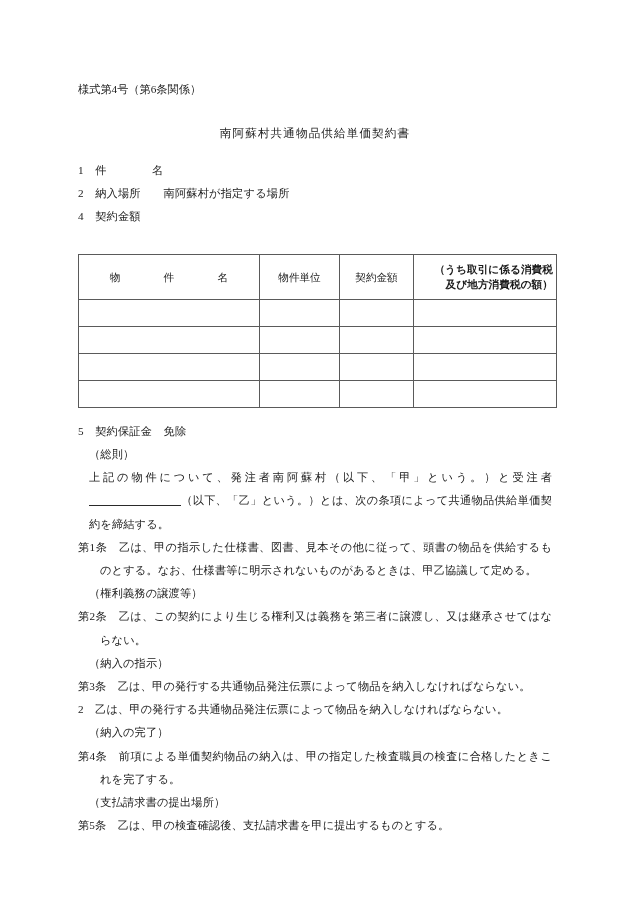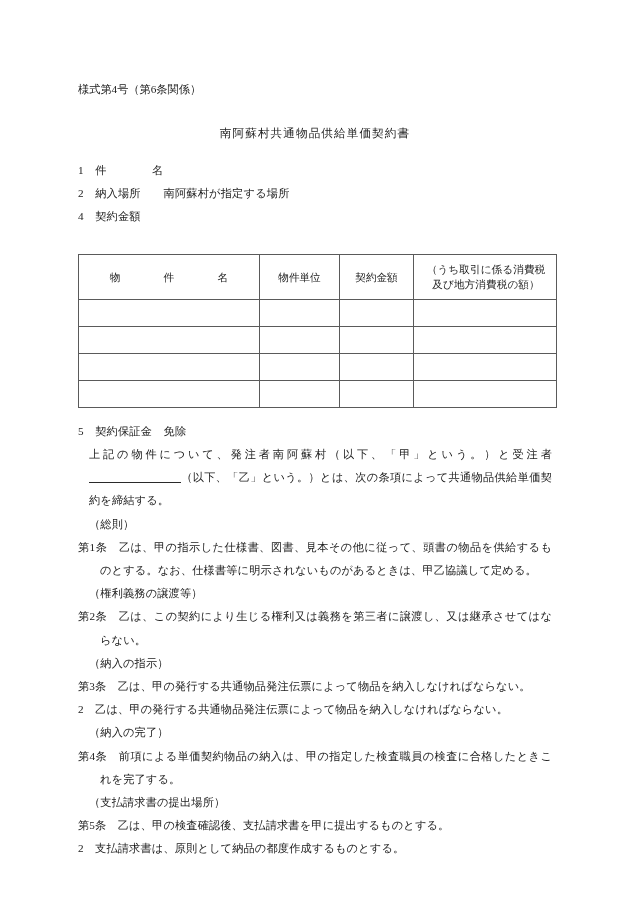--- a/index.html
+++ b/index.html
@@ -78,25 +78,26 @@
   .col-amount { width: 73px; }
   .col-tax    { width: 142px; }
   .th-name-inner {
     display: block;
     white-space: pre;
     letter-spacing: 0.2px;
     text-align: center;
   }
   .th-tax-inner {
     display: block;
-    text-align: center;
+    text-align: right;
     padding-left: 5px;
     padding-right: 3px;
     line-height: 15px;
     letter-spacing: 0.1px;
+    font-weight: bold;
   }
 
   
   .para {
     font-size: 11.2px;
     line-height: 23.2px;
     letter-spacing: 0.15px;
     text-align: justify;
     text-justify: inter-character;
   }
@@ -168,33 +169,32 @@
           <td></td>
           <td></td>
           <td></td>
           <td></td>
         </tr>
       </tbody>
     </table>
 
     <div class="item-row"><span>5</span>　<span>契約保証金</span>　<span>免除</span></div>
 
+    <div class="para indent1">（総則）</div>
+
     <div class="para indent1"><span>上記の物件について、発注者南阿蘇村（以下、「甲」という。）と受注者</span><span class="blank-line"></span><span>（以</span><span>下、「乙」という。）とは、次の条項によって共通物品供給単価契約を締結する。</span></div>
-
-    <div class="para indent1">（総則）</div>
     <div class="para hang"><span>第1条</span>　<span>乙は、甲の指示した仕様書、図書、見本その他に従って、頭書の物品を供給するものとする。なお、仕様書等に明示されないものがあるときは、甲乙協議して定める。</span></div>
 
     <div class="para indent1">（権利義務の譲渡等）</div>
     <div class="para hang"><span>第2条</span>　<span>乙は、この契約により生じる権利又は義務を第三者に譲渡し、又は継承させてはならない。</span></div>
 
     <div class="para indent1">（納入の指示）</div>
     <div class="para hang"><span>第3条</span>　<span>乙は、甲の発行する共通物品発注伝票によって物品を納入しなければならない。</span></div>
     <div class="para hang"><span>2</span>　<span>乙は、甲の発行する共通物品発注伝票によって物品を納入しなければならない。</span></div>
 
     <div class="para indent1">（納入の完了）</div>
     <div class="para hang"><span>第4条</span>　<span>前項による単価契約物品の納入は、甲の指定した検査職員の検査に合格したときこれを完了する。</span></div>
 
     <div class="para indent1">（支払請求書の提出場所）</div>
     <div class="para hang"><span>第5条</span>　<span>乙は、甲の検査確認後、支払請求書を甲に提出するものとする。</span></div>
-    <div class="para hang"><span>2</span>　<span>支払請求書は、原則として納品の都度作成するものとする。</span></div>
 
   </div>
 </div>
 
 </body></html>

